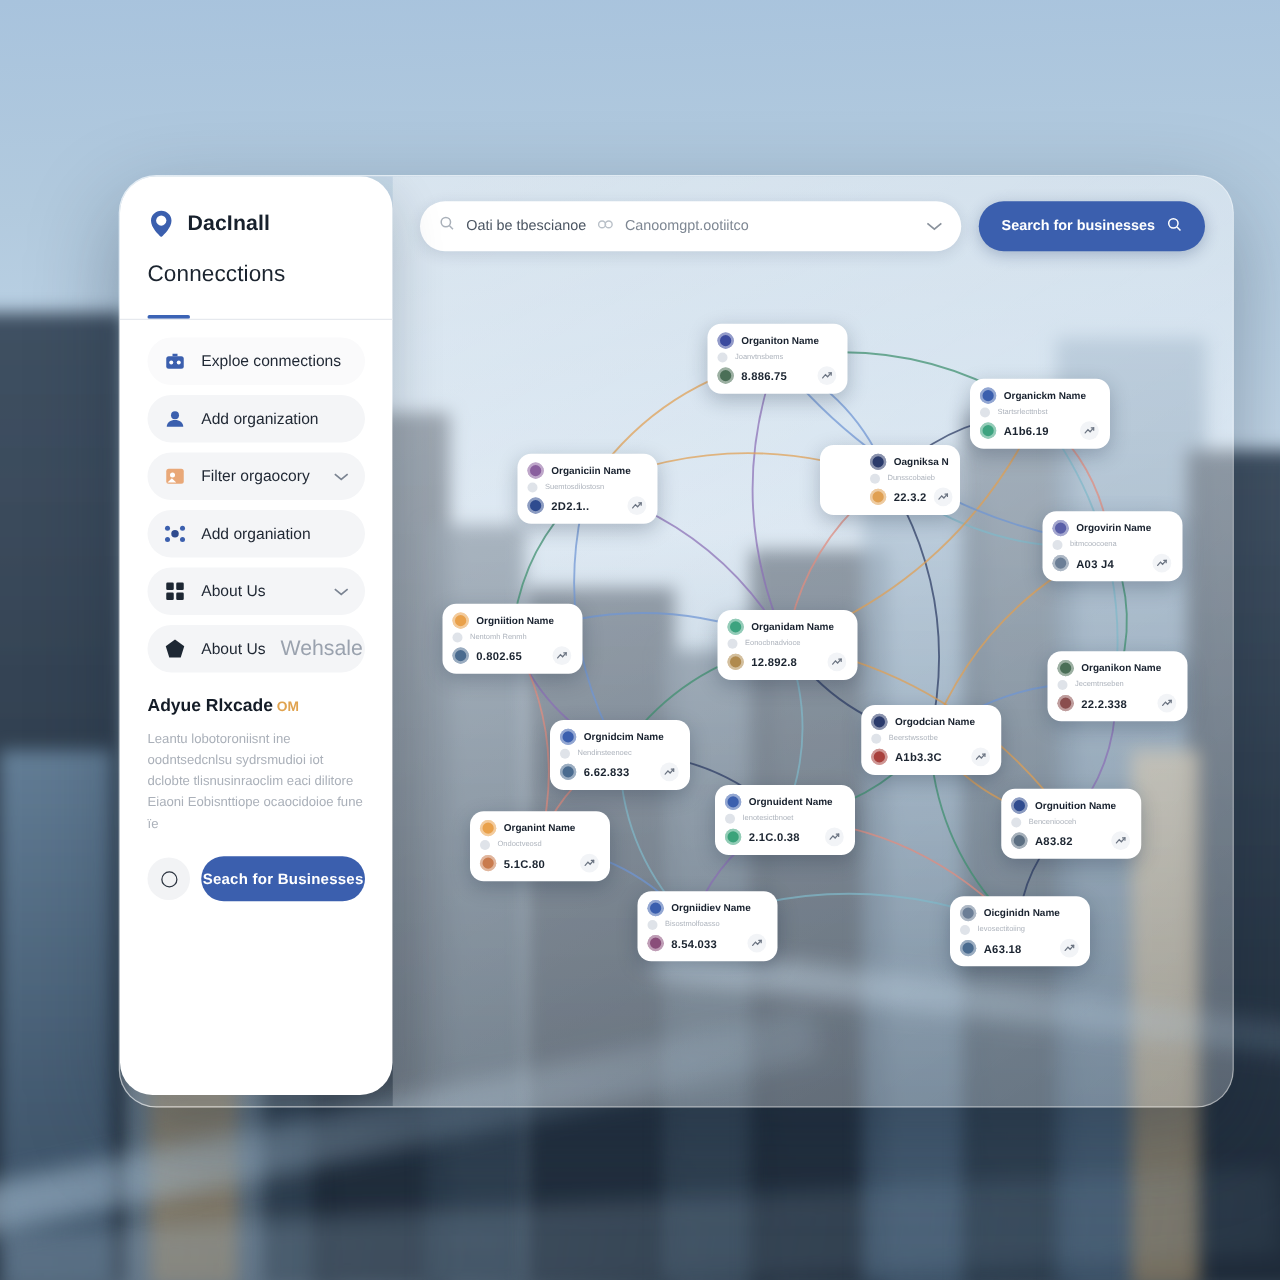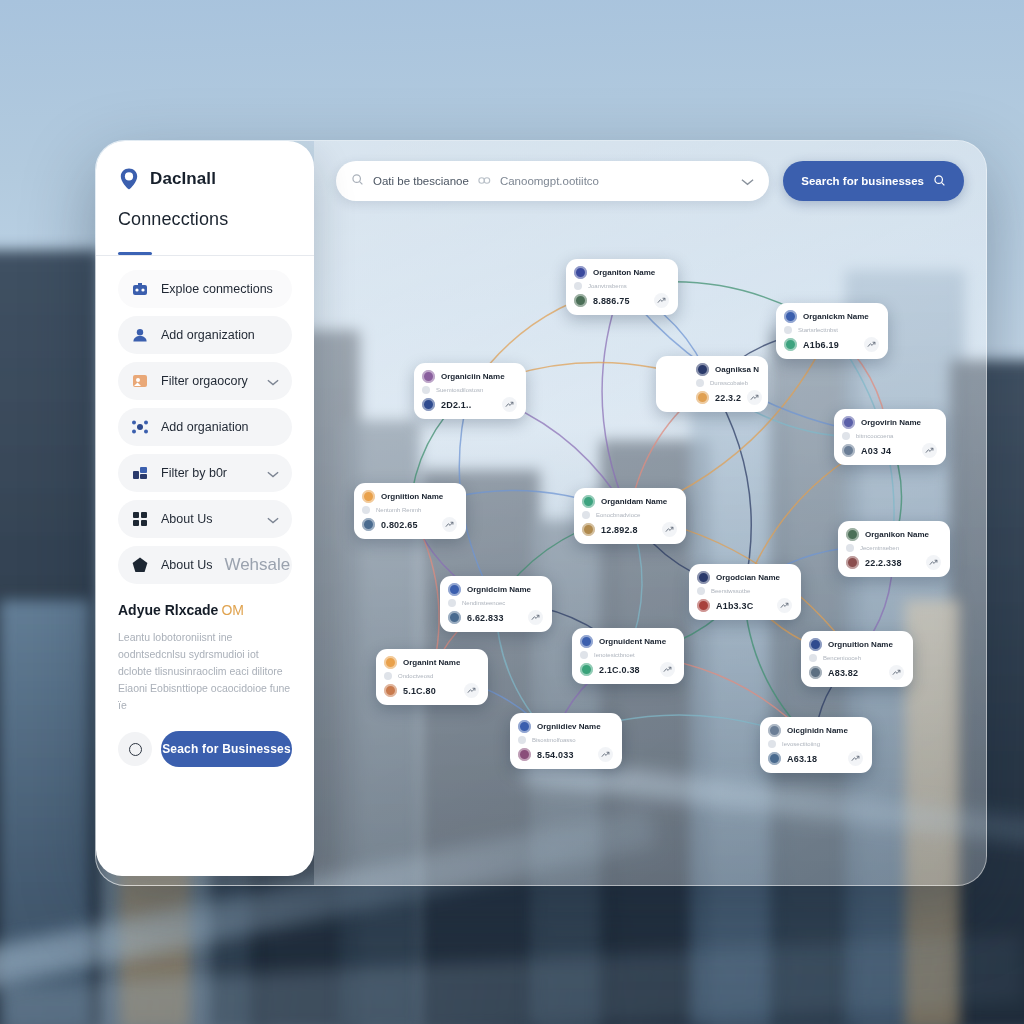--- a/index.html
+++ b/index.html
@@ -100,21 +100,21 @@
   }
   .nav-sub { font-size: 17px; color: #9aa2ae; margin-right: 2px; }
   .chev { width: 12px; flex: 0 0 auto; color: #7b8492; }
   .ico { width: 18px; height: 18px; flex: 0 0 auto; display: block; }
 
   
   #promo { margin-top: 18px; }
   .promo-title {
     font-size: 14px; font-weight: 700; color: #141c27;
   }
-  .promo-title .accent { color: #e0a34f; font-weight: 400; font-size: 14px; margin-left: 3px; }
+  .promo-title .accent { color: #e0a34f; font-weight: 700; font-size: 11px; margin-left: 3px; }
   .promo-body {
     margin-top: 11px;
     font-size: 10.5px; line-height: 1.62; color: #aab0b9;
   }
   #promo-cta {
     margin-top: 17px;
     display: flex; align-items: center; gap: 9px;
   }
   .cta-circle {
     width: 34px; height: 34px; border-radius: 50%;
@@ -292,33 +292,20 @@
             <span>
               <svg class="ico" viewBox="0 0 18 18">
                 <circle cx="9" cy="9" r="3" fill="#2f4b8f"></circle>
                 <circle cx="3" cy="4.5" r="2" fill="#3b5fae"></circle>
                 <circle cx="15" cy="4.5" r="2" fill="#3b5fae"></circle>
                 <circle cx="3" cy="13.5" r="2" fill="#3b5fae"></circle>
                 <circle cx="15" cy="13.5" r="2" fill="#3b5fae"></circle>
               </svg>
             </span>
             <span class="nav-label">Add organiation</span>
-          </div>
-          <div class="nav-item">
-            <span>
-              <svg class="ico" viewBox="0 0 18 18">
-                <rect x="2" y="7" width="6" height="8" rx="1" fill="#2a3a6b"></rect>
-                <rect x="9" y="3" width="7" height="6" rx="1" fill="#3b5fae"></rect>
-                <rect x="9" y="10" width="7" height="5" rx="1" fill="#2a3a6b"></rect>
-              </svg>
-            </span>
-            <span class="nav-label">Filter by b0r</span>
-            <span><svg class="chev" viewBox="0 0 14 8" fill="none" stroke="currentColor" stroke-width="1.6">
-                <path d="M1 1.5 7 6.5 13 1.5"></path>
-              </svg></span>
           </div>
           <div class="nav-item">
             <span>
               <svg class="ico" viewBox="0 0 18 18">
                 <rect x="2" y="2" width="6" height="6" rx="1" fill="#1d2733"></rect>
                 <rect x="10" y="2" width="6" height="6" rx="1" fill="#1d2733"></rect>
                 <rect x="2" y="10" width="6" height="6" rx="1" fill="#1d2733"></rect>
                 <rect x="10" y="10" width="6" height="6" rx="1" fill="#1d2733"></rect>
               </svg>
             </span>

